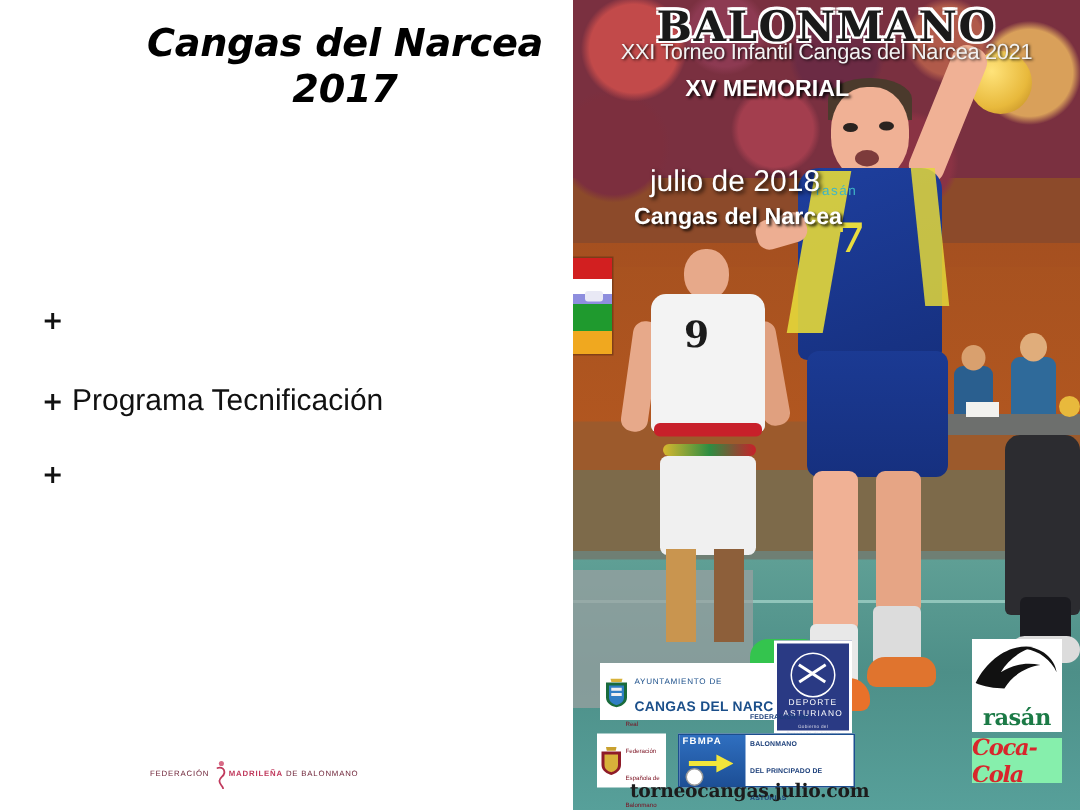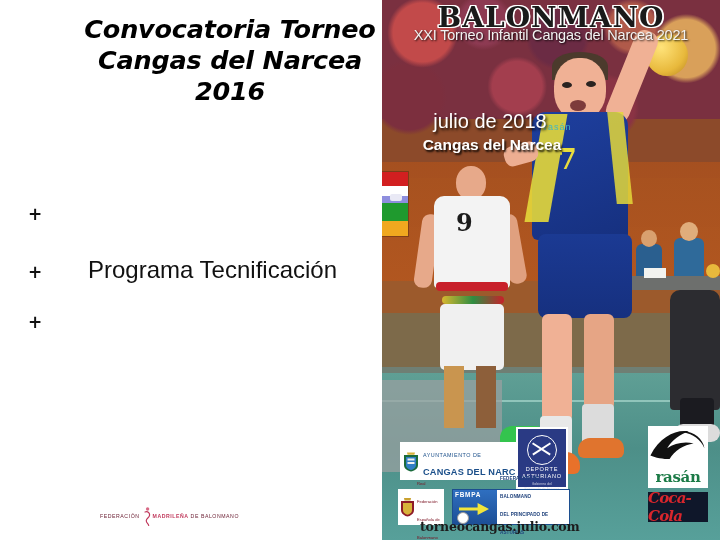--- a/index.html
+++ b/index.html
@@ -17,21 +17,21 @@
          font-size:25.5px;line-height:1.22;color:#000;text-align:center;letter-spacing:-0.2px;}
 
   .bullets{position:absolute;left:28px;top:206px;width:350px;}
   .bullet{position:relative;display:flex;align-items:baseline;}
   .bullet .mark{font-family:"DejaVu Sans",sans-serif;font-weight:bold;font-size:17px;color:#111;
                 width:20px;flex:0 0 20px;line-height:1;}
   .bullet .txt{font-family:"Liberation Sans",sans-serif;color:#111;white-space:nowrap;}
   .b1{margin-bottom:33px;}
   .b1 .txt{font-size:20.5px;}
   .b2{margin-bottom:30px;}
-  .b2 .txt{font-size:24px;margin-left:40px;}
+  .b2 .txt{font-size:20px;}
   .b3 .txt{font-size:15.5px;}
 
   .footer-logo{position:absolute;left:100px;top:505px;width:186px;height:22px;
                display:flex;align-items:center;}
   .fl-fig{width:13px;height:20px;flex:0 0 13px;position:relative;}
   .fl-fig svg{display:block;}
   .fl-text{font-family:"Liberation Sans",sans-serif;font-size:5.2px;letter-spacing:0.55px;
            white-space:nowrap;color:#6d2236;}
 
   
@@ -196,40 +196,39 @@
         background:#fff;border:1px solid #999;}
   .fb-txt{padding-left:3px;}
   .fb-l1{font-family:"Liberation Sans",sans-serif;font-weight:bold;font-size:4.6px;color:#1c3f7a;line-height:1.35;letter-spacing:.1px;}
   .fb-url{font-family:"Liberation Sans",sans-serif;font-weight:bold;font-size:7.2px;color:#12306b;margin-top:2px;}
 
   .sp-rasan{left:266px;top:426px;width:60px;height:62px;background:#fff;padding-top:3px;text-align:center;}
   .rasan-bird{width:50px;height:30px;margin:0 auto;}
   .rasan-t{font-family:"DejaVu Serif",serif;font-weight:bold;font-size:15px;color:#1b7a46;
            letter-spacing:-0.3px;margin-top:-1px;}
 
-  .sp-coke{left:266px;top:492px;width:60px;height:30px;background:#0f172a;
+  .sp-coke{left:266px;top:492px;width:60px;height:30px;background:#86efac;
            display:flex;align-items:center;justify-content:center;}
   .coke-t{font-family:"DejaVu Serif",serif;font-style:italic;font-weight:bold;font-size:15px;
           color:#d8262c;letter-spacing:-0.8px;}
 
   .p-url{position:absolute;left:38px;top:519px;font-family:"DejaVu Serif",serif;font-weight:bold;
          font-size:12.5px;color:#1c1c1c;letter-spacing:-0.2px;}
 </style>
 </head>
 <body>
 
 <div class="slide">
 
   <div class="left">
 
 
     <div class="title">
-      <div>Convocatoria Torneo</div>
       <div>Cangas del Narcea</div>
-      <div>2016</div>
+      <div>2017</div>
     </div>
 
     <div class="bullets">
       <div class="bullet b1">
         <span class="mark">+</span>
       </div>
       <div class="bullet b2">
         <span class="mark">+</span>
         <span class="txt">Programa Tecnificación</span>
       </div>
@@ -310,20 +309,21 @@
       <span class="pb-legL"></span>
       <span class="pb-legR"></span>
       <span class="pb-sockL"></span>
       <span class="pb-sockR"></span>
       <span class="pb-shoeL"></span>
       <span class="pb-shoeR"></span>
     </div>
 
     <div class="p-balonmano">BALONMANO</div>
     <div class="p-xxi">XXI Torneo Infantil Cangas del Narcea 2021</div>
+    <div class="p-mem">XV MEMORIAL</div>
     <div class="p-d2">julio de 2018</div>
     <div class="p-city">Cangas del Narcea</div>
 
     <div class="sp sp-ayto">
       <span class="crest">
         <svg viewBox="0 0 16 21" xmlns="http://www.w3.org/2000/svg">
           <path d="M1 4 h14 v10 c0 4 -4 6 -7 6.5 C5 20 1 18 1 14 Z" fill="#1a6b3c"></path>
           <path d="M3 6 h10 v8 c0 3 -3 4.5 -5 5 C6 18.5 3 17 3 14 Z" fill="#2f7ec4"></path>
           <path d="M4.5 7.5 h7 v2 h-7 z M4.5 11 h7 v2 h-7 z" fill="#f0f0f0"></path>
           <path d="M4 1.5 h8 l-.6 2.2 h-6.8 z" fill="#d8b23a"></path>

